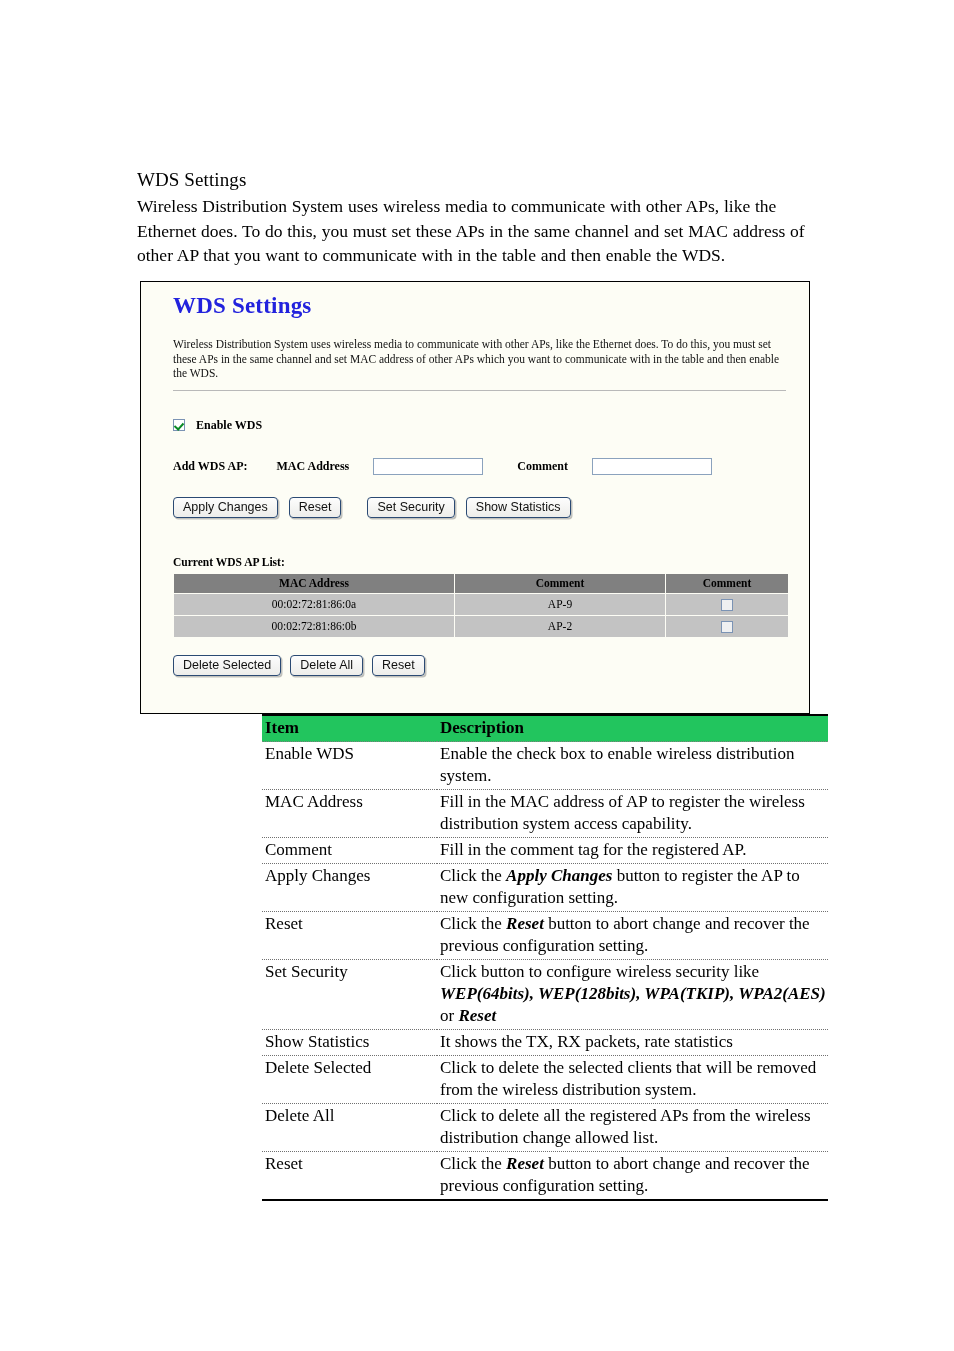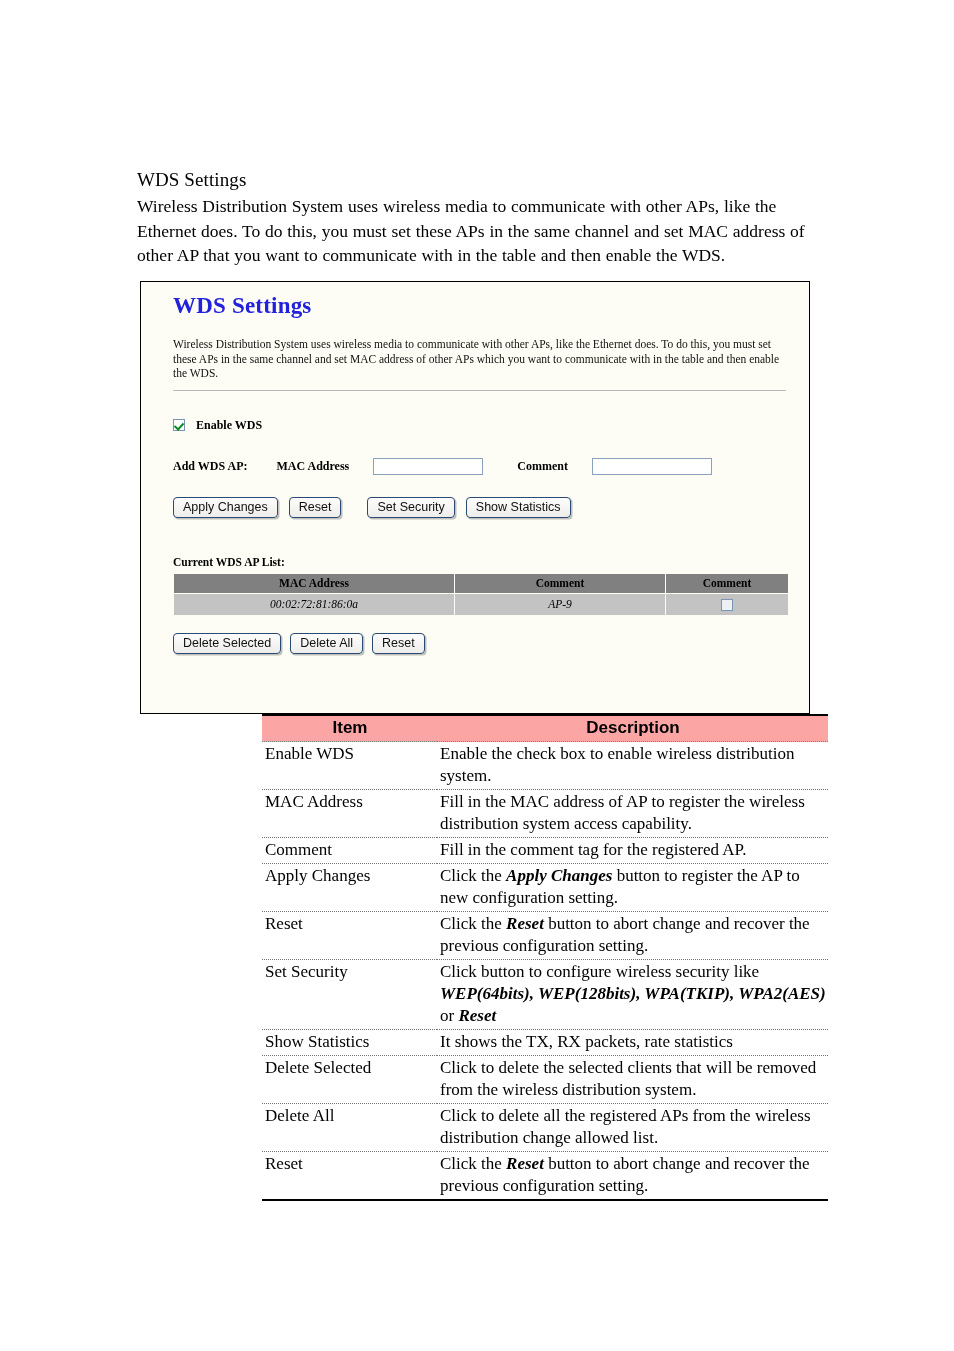--- a/index.html
+++ b/index.html
@@ -203,21 +203,20 @@
     text-align: center;
   }
   .ap-table td {
     background: #c3c3c3;
     color: #000000;
     font-family: "Liberation Serif", serif;
     font-size: 11.5px;
     height: 19px;
     border: 1px solid #fdfdf5;
     text-align: center;
-    font-style: italic;
   }
   .col-mac { width: 278px; }
   .col-comment { width: 208px; }
   .col-select { width: 120px; }
   .sel-box {
     width: 12px;
     height: 12px;
     border: 1px solid #7b93b4;
     background: #eff0f1;
     box-sizing: border-box;
@@ -228,25 +227,25 @@
   
   .desc-table {
     position: absolute;
     left: 262px;
     top: 714px;
     width: 556px;
     border-collapse: collapse;
     table-layout: fixed;
   }
   .desc-table th {
-    background: #fca5a5;
-    font-family: Liberation Sans, sans-serif;
+    background: #22c55e;
+    font-family: Liberation Serif, serif;
     font-size: 17px;
     font-weight: bold;
-    text-align: center;
+    text-align: left;
     padding: 2px 2px 3px 3px;
     border-top: 2.2px solid #000000;
     border-bottom: 1px dotted #808080;
   }
   .desc-table td {
     font-family: "Liberation Serif", serif;
     font-size: 17px;
     line-height: 22px;
     text-align: left;
     padding: 1px 2px 2px 3px;
@@ -308,20 +307,25 @@
           <th class="col-comment">Comment</th>
           <th class="col-select">Comment</th>
         </tr>
       </thead>
       <tbody>
         <tr>
           <td>00:02:72:81:86:0a</td>
           <td>AP-9</td>
           <td><span class="sel-box"></span></td>
         </tr>
+        <tr>
+          <td>00:02:72:81:86:0b</td>
+          <td>AP-2</td>
+          <td><span class="sel-box"></span></td>
+        </tr>
       </tbody>
     </table>
 
     <div class="btn-row-2">
       <button class="ui-btn">Delete Selected</button>
       <button class="ui-btn gap-xs">Delete All</button>
       <button class="ui-btn gap-xs">Reset</button>
     </div>
 
   </div>

